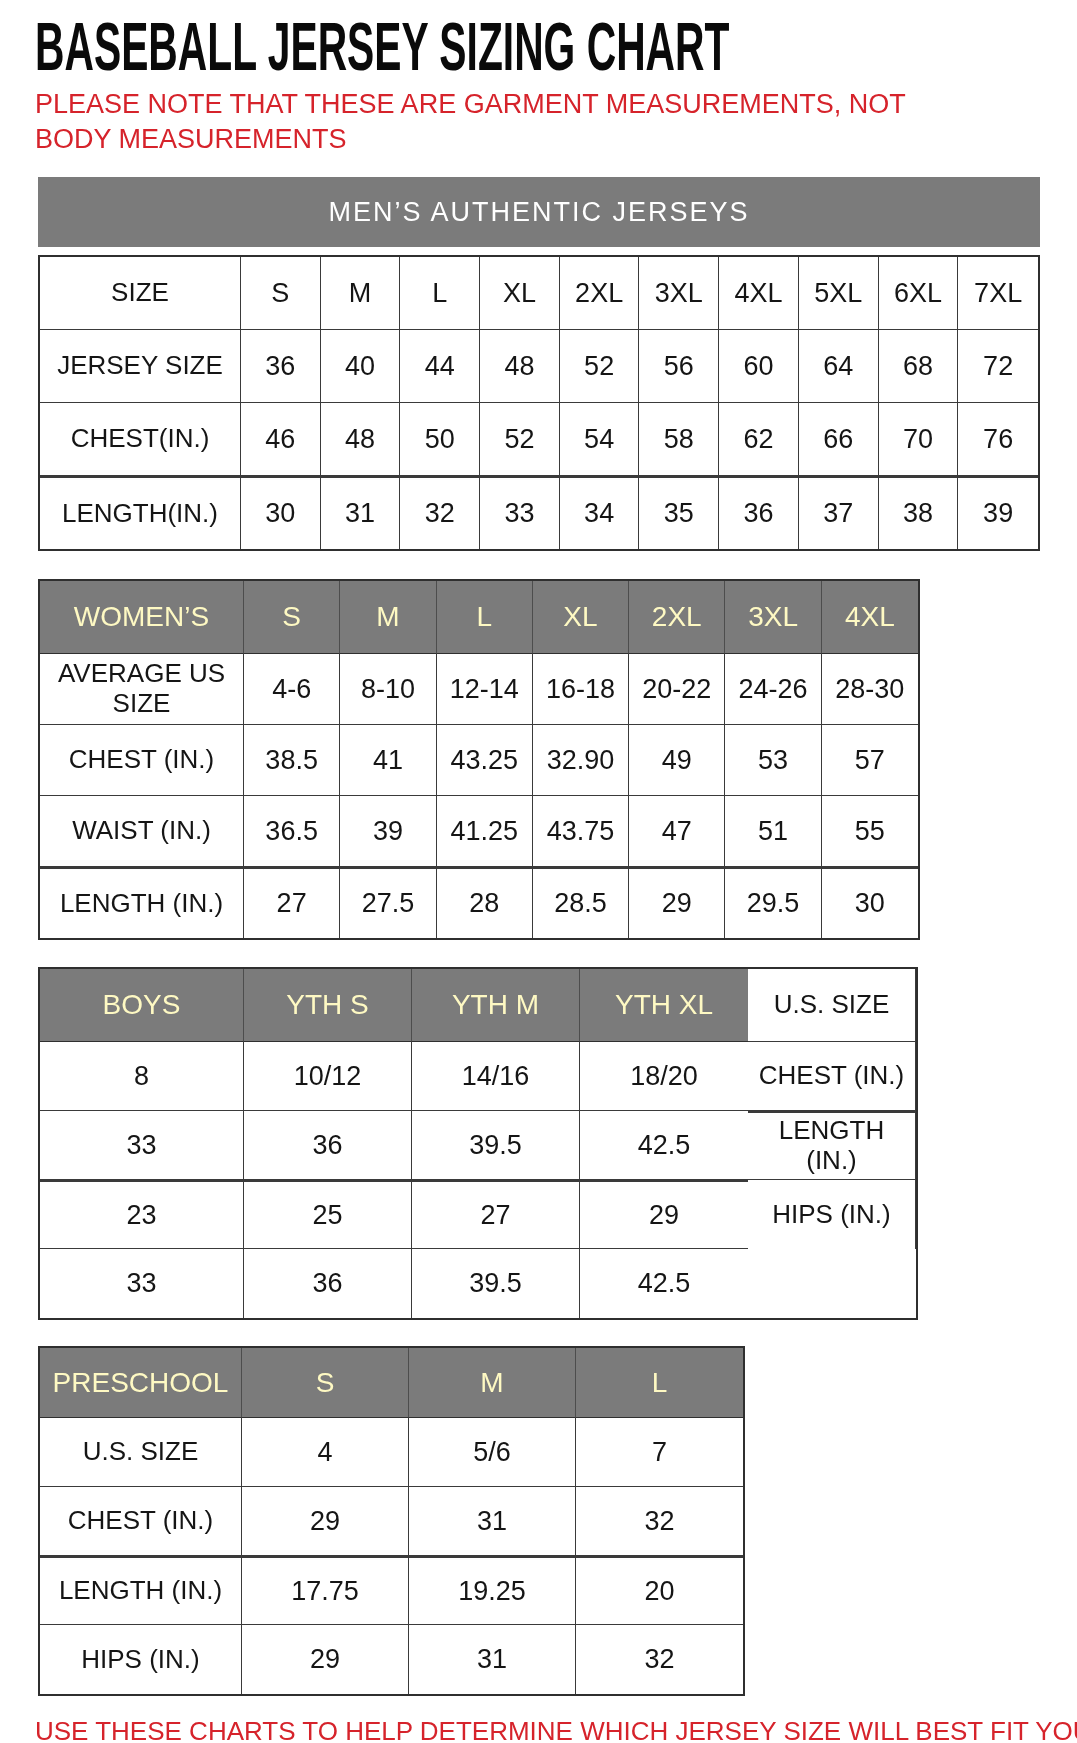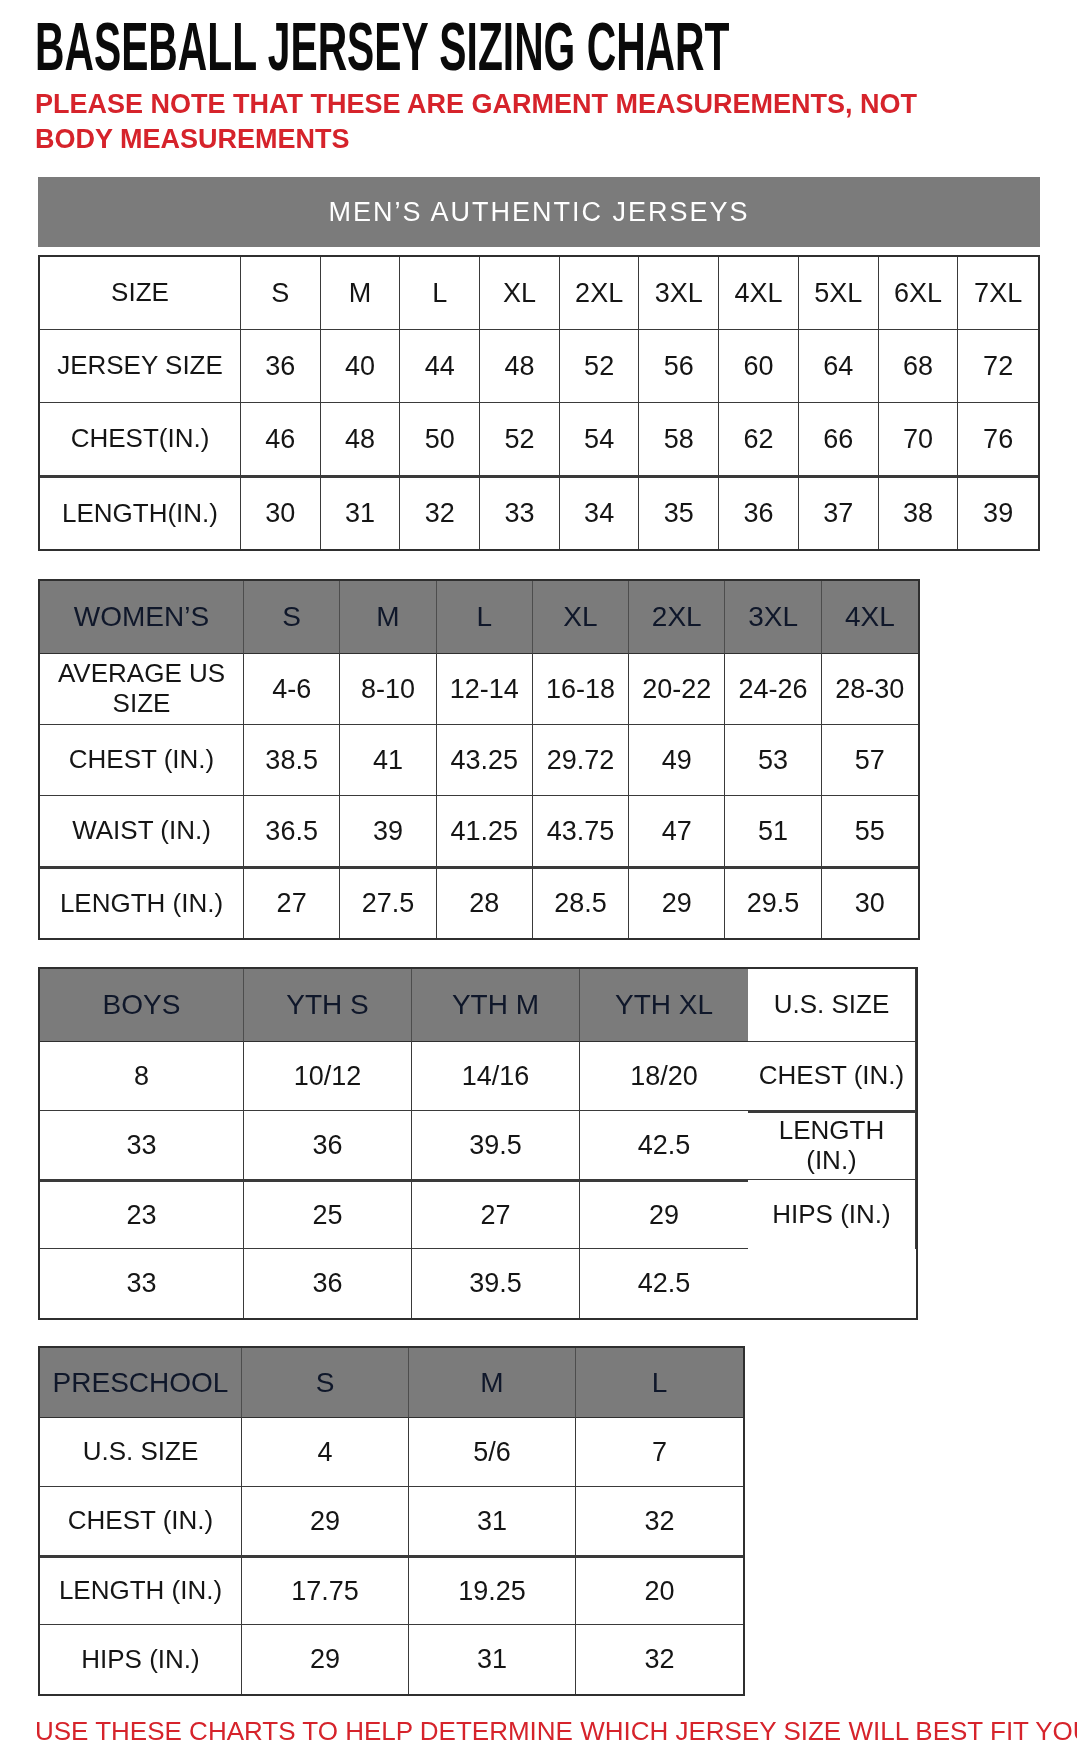--- a/index.html
+++ b/index.html
@@ -12,21 +12,21 @@
   .page{width:1077px;height:1743px;background:#ffffff;overflow:hidden;position:relative;}
 
   .title{
     margin:16px 0 0 35px;
     font-size:68px;line-height:0.9;font-weight:800;color:#0a0a0a;
     letter-spacing:0px;white-space:nowrap;
     transform:scaleX(0.60);transform-origin:left center;
   }
   .note{
     margin:10px 0 0 35px;max-width:905px;
-    font-size:27px;line-height:1.3;color:var(--red);font-weight:700;
+    font-size:27px;line-height:1.3;color:var(--red);font-weight:400;
   }
   .tbl{margin-left:38px;}
   .tbl.mens{margin-top:20px;}
   .tbl.womens{margin-top:28px;}
   .tbl.boys{margin-top:27px;}
   .tbl.preschool{margin-top:26px;}
 
   .banner{
     width:1002px;height:70px;margin-bottom:8px;
     background:var(--gray);color:#fff;
@@ -41,21 +41,21 @@
   .preschool .grid{width:707px;grid-template-columns:202px repeat(3,1fr);grid-template-rows:70px repeat(4,69px);}
 
   .cell,.hcell{
     display:flex;align-items:center;justify-content:center;text-align:center;
     border-right:1px solid var(--line);border-bottom:1px solid var(--line);
     padding:2px 6px;
   }
   .cell{font-size:27px;color:var(--ink);}
   .cell.lab{font-size:26px;line-height:1.15;}
   .hcell{
-    background:var(--gray);color:#0f172a;font-size:28px;
+    background:var(--gray);color:#fef9c3;font-size:28px;
     border-right:1px solid var(--hdr-div);border-bottom:1px solid var(--outer);
   }
   .cl{border-right:none !important;}
   .rl{border-bottom:none !important;text-align:center;}
   .thick{border-top:2px solid var(--line);}
 
   .footer{
     margin:20px 0 0 35px;
     font-size:26px;color:var(--red);font-weight:400;white-space:nowrap;
   }
@@ -134,21 +134,21 @@
         <div class="cell">8-10</div>
         <div class="cell">12-14</div>
         <div class="cell">16-18</div>
         <div class="cell">20-22</div>
         <div class="cell">24-26</div>
         <div class="cell cl">28-30</div>
         <div class="cell lab">CHEST (IN.)</div>
         <div class="cell">38.5</div>
         <div class="cell">41</div>
         <div class="cell">43.25</div>
-        <div class="cell">29.72</div>
+        <div class="cell">32.90</div>
         <div class="cell">49</div>
         <div class="cell">53</div>
         <div class="cell cl">57</div>
         <div class="cell lab">WAIST (IN.)</div>
         <div class="cell">36.5</div>
         <div class="cell">39</div>
         <div class="cell">41.25</div>
         <div class="cell">43.75</div>
         <div class="cell">47</div>
         <div class="cell">51</div>

